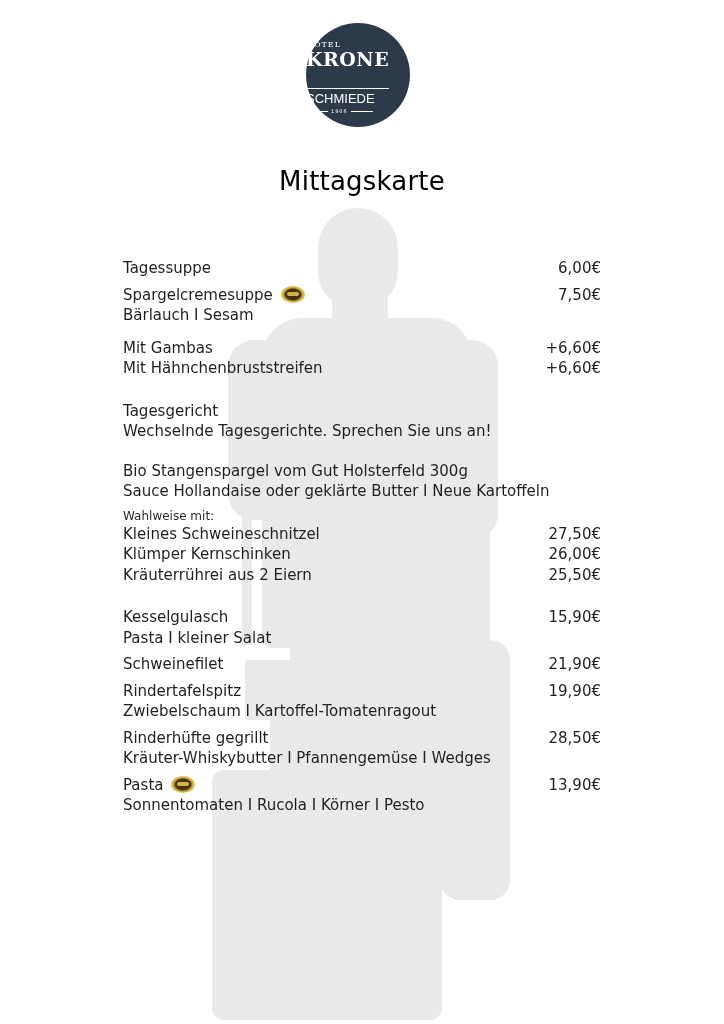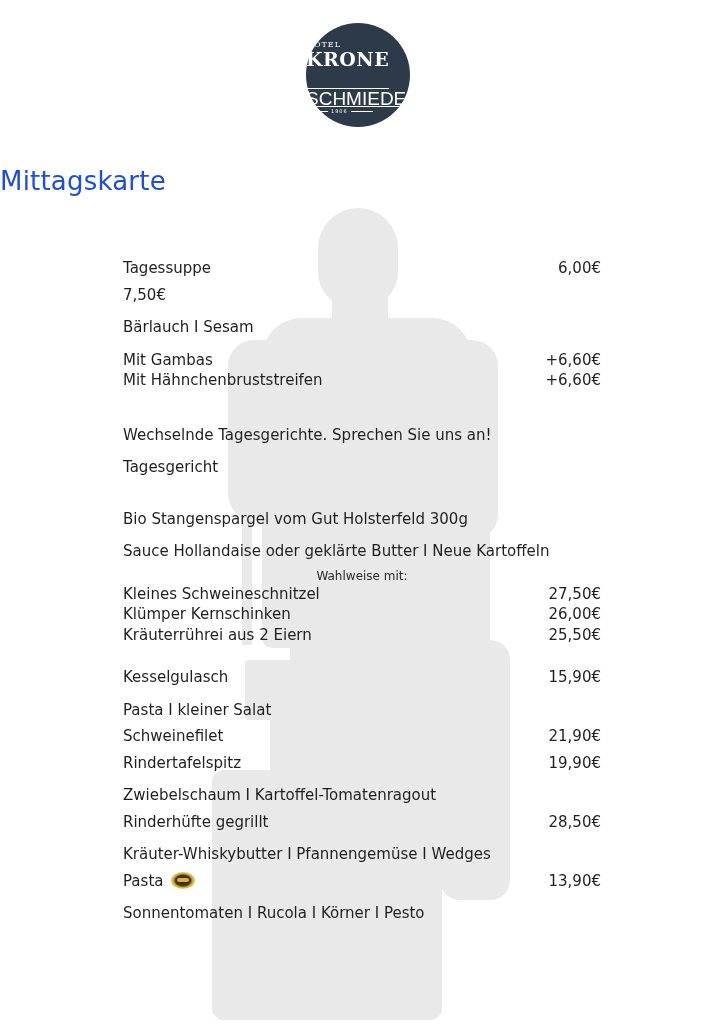--- a/index.html
+++ b/index.html
@@ -19,34 +19,34 @@
     .s-handle { left: 242px; top: 455px; width: 10px; height: 190px; background: #e2e2e2; }
     .s-anvil { left: 245px; top: 660px; width: 240px; height: 60px; border-radius: 4px 60px 4px 4px; background: #e6e6e6; }
     .s-anvil-base { left: 270px; top: 715px; width: 150px; height: 80px; background: #e4e4e4; }
     .s-barrel { left: 212px; top: 770px; width: 230px; height: 250px; border-radius: 12px; background: #ebebeb; }
     .s-leg { left: 440px; top: 640px; width: 70px; height: 260px; border-radius: 20px; background: #eeeeee; }
 
     
     .logo { position: absolute; left: 306px; top: 23px; width: 104px; height: 104px; border-radius: 50%; background: #2d3a4a; display: flex; flex-direction: column; align-items: flex-start; justify-content: center; color: #ffffff; }
     .logo-hotel { font-family: "DejaVu Serif", serif; font-size: 8px; letter-spacing: 1px; margin-top: 4px; }
     .logo-krone { font-family: "DejaVu Serif", serif; font-size: 19px; font-weight: bold; letter-spacing: 0.5px; line-height: 20px; border-bottom: 1.5px solid #fff; padding-bottom: 19px; }
-    .logo-schmiede { font-family: "Liberation Sans", sans-serif; font-size: 19px; letter-spacing: 0px; line-height: 18px; margin-top: 1px; text-decoration: underline; }
+    .logo-schmiede { font-family: "Liberation Sans", sans-serif; font-size: 13px; letter-spacing: 0px; line-height: 18px; margin-top: 1px; }
     .logo-year { font-size: 5px; letter-spacing: 1px; display: flex; align-items: center; gap: 3px; }
     .logo-year::before, .logo-year::after { content: ""; width: 22px; height: 1px; background: #fff; }
 
-    .title { position: absolute; left: 0; width: 724px; top: 166px; font-size: 26px; font-weight: 500; color: #1d4ed8; letter-spacing: 0.2px; }
+    .title { position: absolute; left: 0; width: 724px; top: 166px; text-align: center; font-size: 26px; font-weight: 500; color: #000000; letter-spacing: 0.2px; }
 
     
     .menu { position: absolute; left: 123px; top: 258px; width: 478px; font-size: 15px; line-height: 20.5px; }
     .item { position: relative; }
     .row { display: flex; justify-content: space-between; align-items: center; }
     .name { display: inline-flex; align-items: center; }
     .price { white-space: nowrap; }
-    .desc { display: block; margin-top: 12px; }
-    .note { font-size: 12px; line-height: 16px; color: #2a2a2a; text-align: center; }
+    .desc { display: block; }
+    .note { font-size: 12px; line-height: 16px; color: #2a2a2a; }
     .veg { display: inline-block; width: 24px; height: 17px; border-radius: 50%; background: radial-gradient(ellipse at center, #3a2a10 0%, #4a3614 45%, #c9a437 55%, #e7cf6a 70%, #8c6a1c 100%); margin-left: 8px; position: relative; }
     .veg::after { content: ""; position: absolute; left: 6px; top: 6px; width: 12px; height: 4px; background: #d4b24a; border-radius: 2px; }
 
     .gap-s { height: 6px; }
     .gap-m { height: 19px; }
     .gap-l { height: 22px; }
   </style>
 </head>
 <body>
 
@@ -78,20 +78,24 @@
 
   <div class="item">
     <div class="row">
       <span class="name">Tagessuppe</span>
       <span class="price">6,00€</span>
     </div>
   </div>
   <div class="gap-s"></div>
   <div class="item">
     <div class="row">
+      <span class="name">
+        <span>Spargelcremesuppe</span>
+        <span class="veg" title="Vegetarian"></span>
+      </span>
       <span class="price">7,50€</span>
     </div>
     <span class="desc">Bärlauch I Sesam</span>
   </div>
   <div class="gap-s"></div>
   <div class="gap-s"></div>
 
   <div class="item">
     <div class="row">
       <span class="name">Mit Gambas</span>
@@ -100,22 +104,22 @@
   </div>
   <div class="item">
     <div class="row">
       <span class="name">Mit Hähnchenbruststreifen</span>
       <span class="price">+6,60€</span>
     </div>
   </div>
   <div class="gap-l"></div>
 
   <div class="item">
+    <span class="desc">Tagesgericht</span>
     <span class="desc">Wechselnde Tagesgerichte. Sprechen Sie uns an!</span>
-    <span class="desc">Tagesgericht</span>
   </div>
   <div class="gap-m"></div>
 
   <div class="item">
     <span class="desc">Bio Stangenspargel vom Gut Holsterfeld 300g</span>
     <span class="desc">Sauce Hollandaise oder geklärte Butter I Neue Kartoffeln</span>
   </div>
   <div class="gap-s"></div>
   <div class="note">Wahlweise mit:</div>
   <div class="item">

